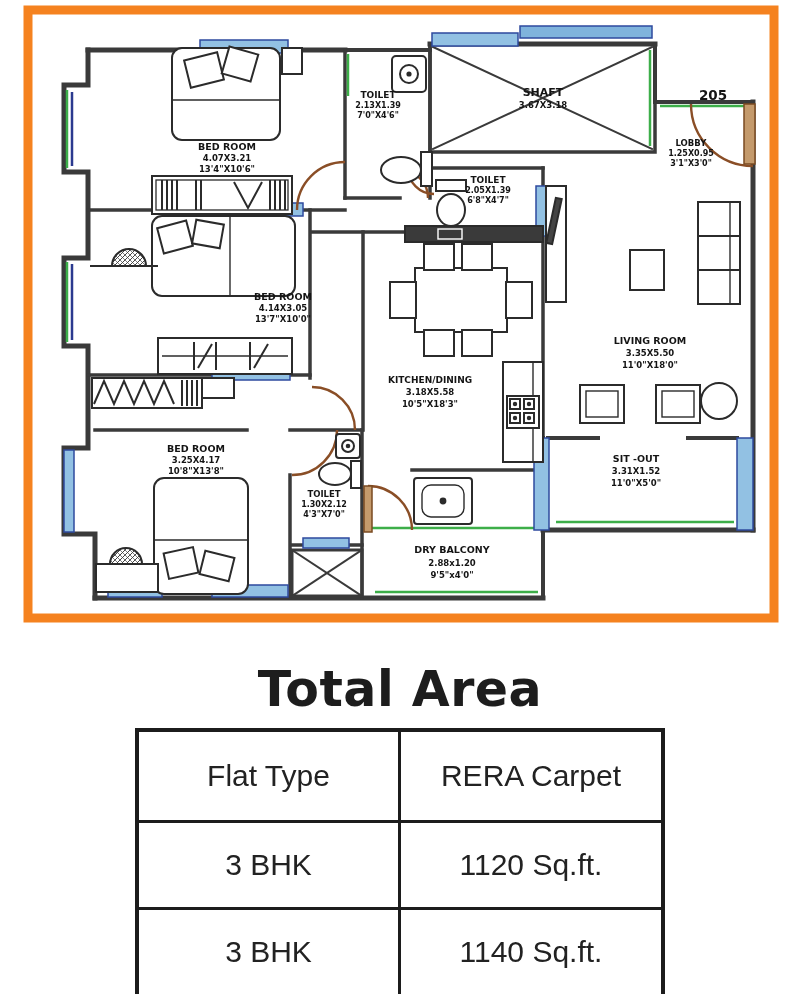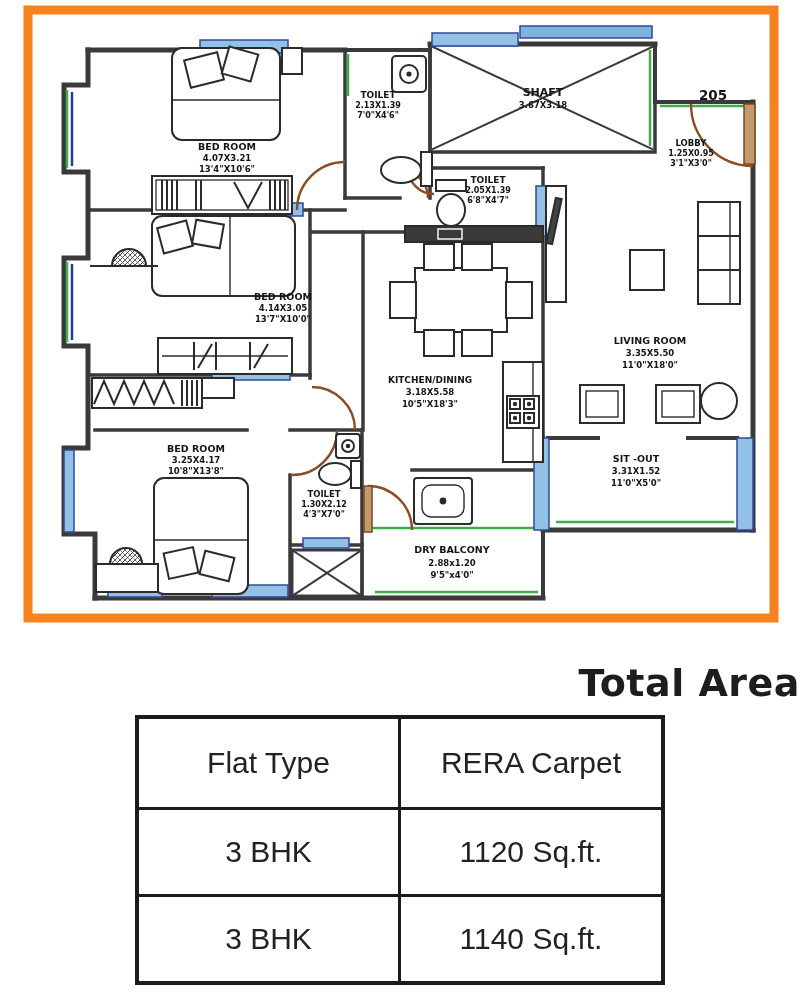--- a/index.html
+++ b/index.html
@@ -1,19 +1,19 @@
 <!DOCTYPE html>
 <html><head>
 <meta charset="utf-8">
 <style>
   html,body{margin:0;padding:0;background:#ffffff;}
   body{width:800px;font-family:"DejaVu Sans",sans-serif;}
   .page{width:800px;height:994px;background:#fff;overflow:hidden;}
   svg text{font-family:"DejaVu Sans",sans-serif;font-weight:bold;fill:#141414;}
-  .title{margin:12px 0 10px 0;text-align:right;font-size:38px;font-weight:800;
+  .title{margin:12px 0 10px 0;text-align:center;font-size:49px;font-weight:800;
          color:#1d1d1d;font-family:"DejaVu Sans",sans-serif;letter-spacing:0.5px;}
   table.area{border-collapse:collapse;margin:0 auto;width:530px;
              font-family:"Liberation Sans",sans-serif;color:#222;}
   table.area td{border:3px solid #1c1c1c;text-align:center;vertical-align:middle;
                 font-size:30px;width:265px;}
   table.area{border:4px solid #1c1c1c;}
   tr.hdr td{height:86px;}
   tr.row td{height:82px;}
 </style>
 </head>

